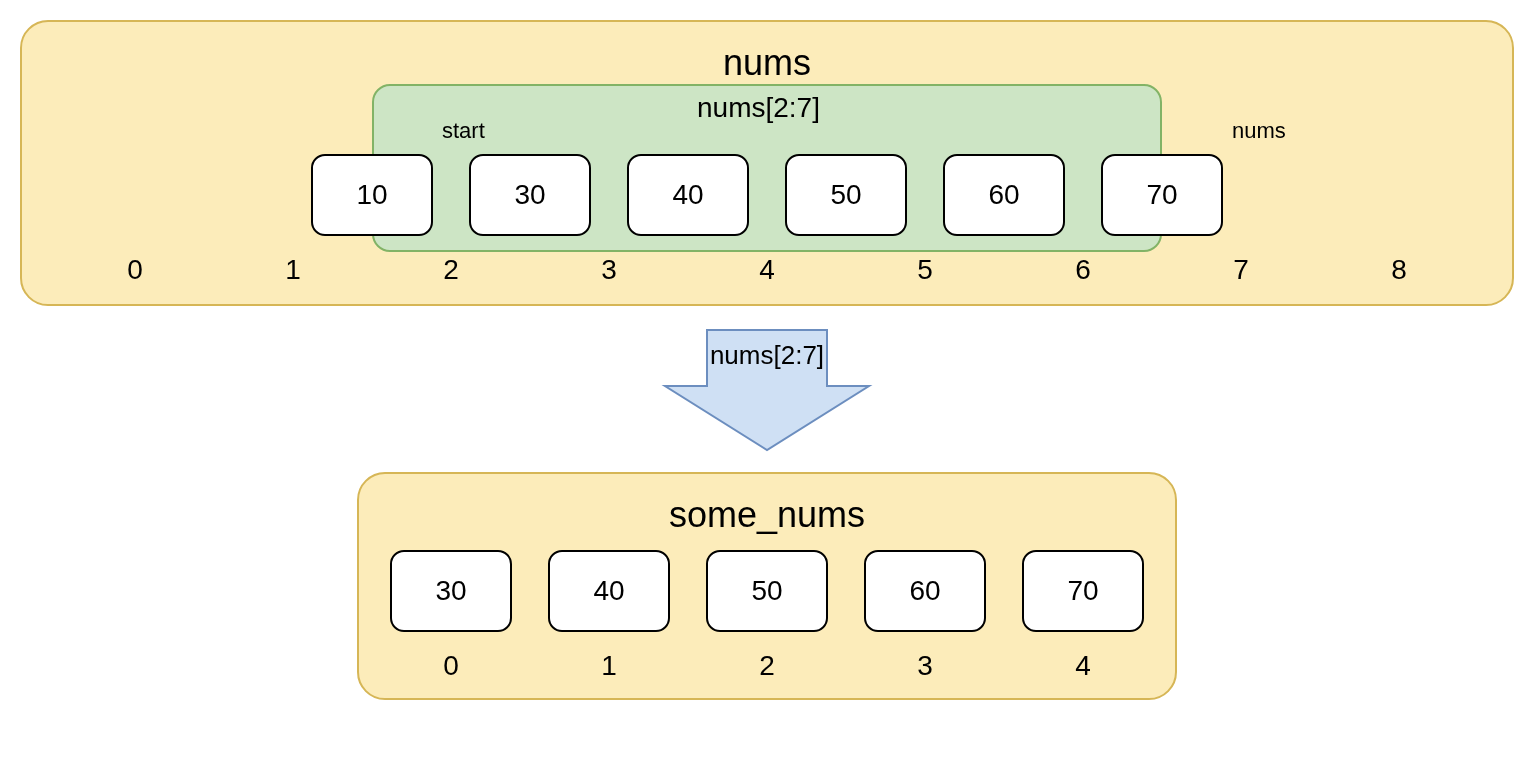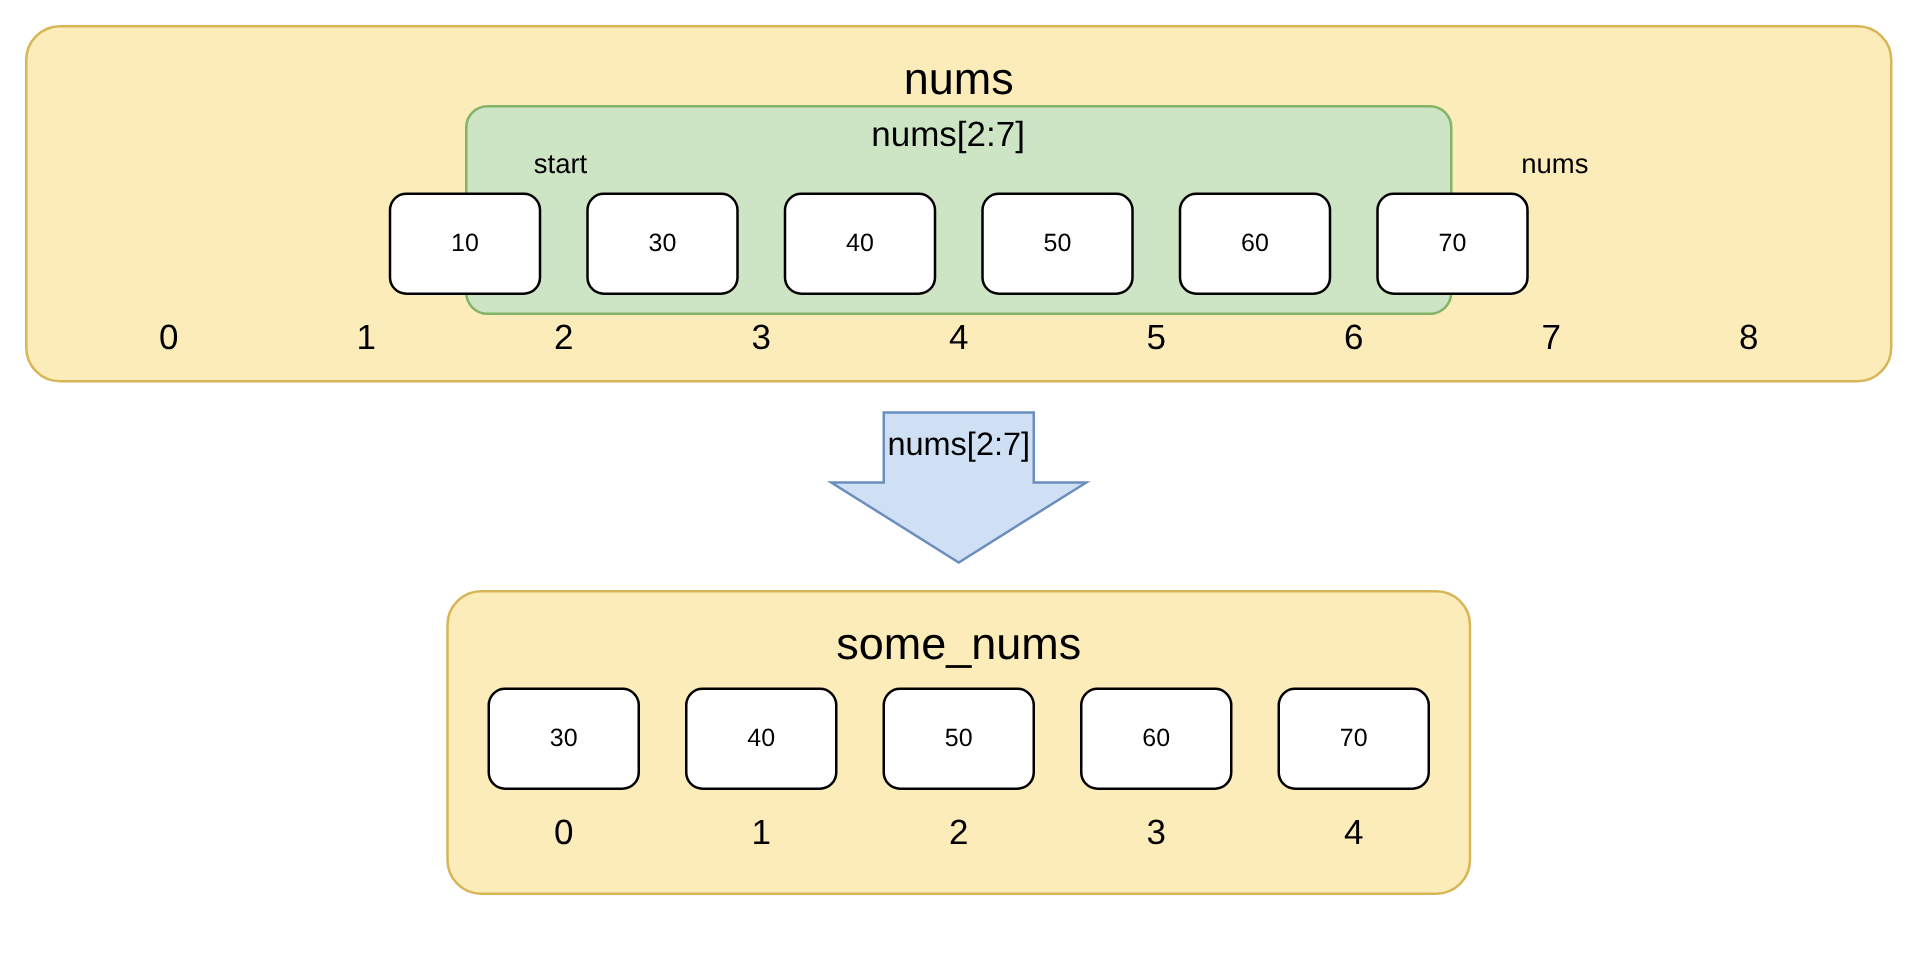--- a/index.html
+++ b/index.html
@@ -45,21 +45,21 @@
 
   .cell {
     width: 122px;
     height: 82px;
     background: #ffffff;
     border: 2px solid #000;
     border-radius: 14px;
     display: flex;
     align-items: center;
     justify-content: center;
-    font-size: 20px;
+    font-size: 28px;
   }
 
   .index-row {
     display: flex;
     gap: 36px;
     justify-content: center;
     margin-top: 18px;
   }
   .index-cell {
     width: 122px;
@@ -77,20 +77,21 @@
   }
   .slice-title {
     position: absolute;
     font-size: 28px;
     z-index: 3;
   }
   .label-small {
     position: absolute;
     font-size: 22px;
     z-index: 3;
+    margin-left: 15px;
   }
 
   
   .arrow-wrap {
     position: relative;
     width: 220px;
     height: 130px;
     margin: 18px auto 18px auto;
   }
   .arrow-wrap svg { width: 100%; height: 100%; }
@@ -103,21 +104,21 @@
     font-size: 26px;
   }
 
   
   .bottom-box {
     width: 820px;
     margin: 0 auto;
     border: 2px solid #d6b656;
     background: #fcecba;
     border-radius: 28px;
-    padding: 12px 20px 32px 20px;
+    padding: 12px 20px 16px 20px;
   }
   .bottom-row {
     display: flex;
     gap: 36px;
     justify-content: center;
   }
   .bottom-index-row {
     display: flex;
     gap: 36px;
     justify-content: center;

